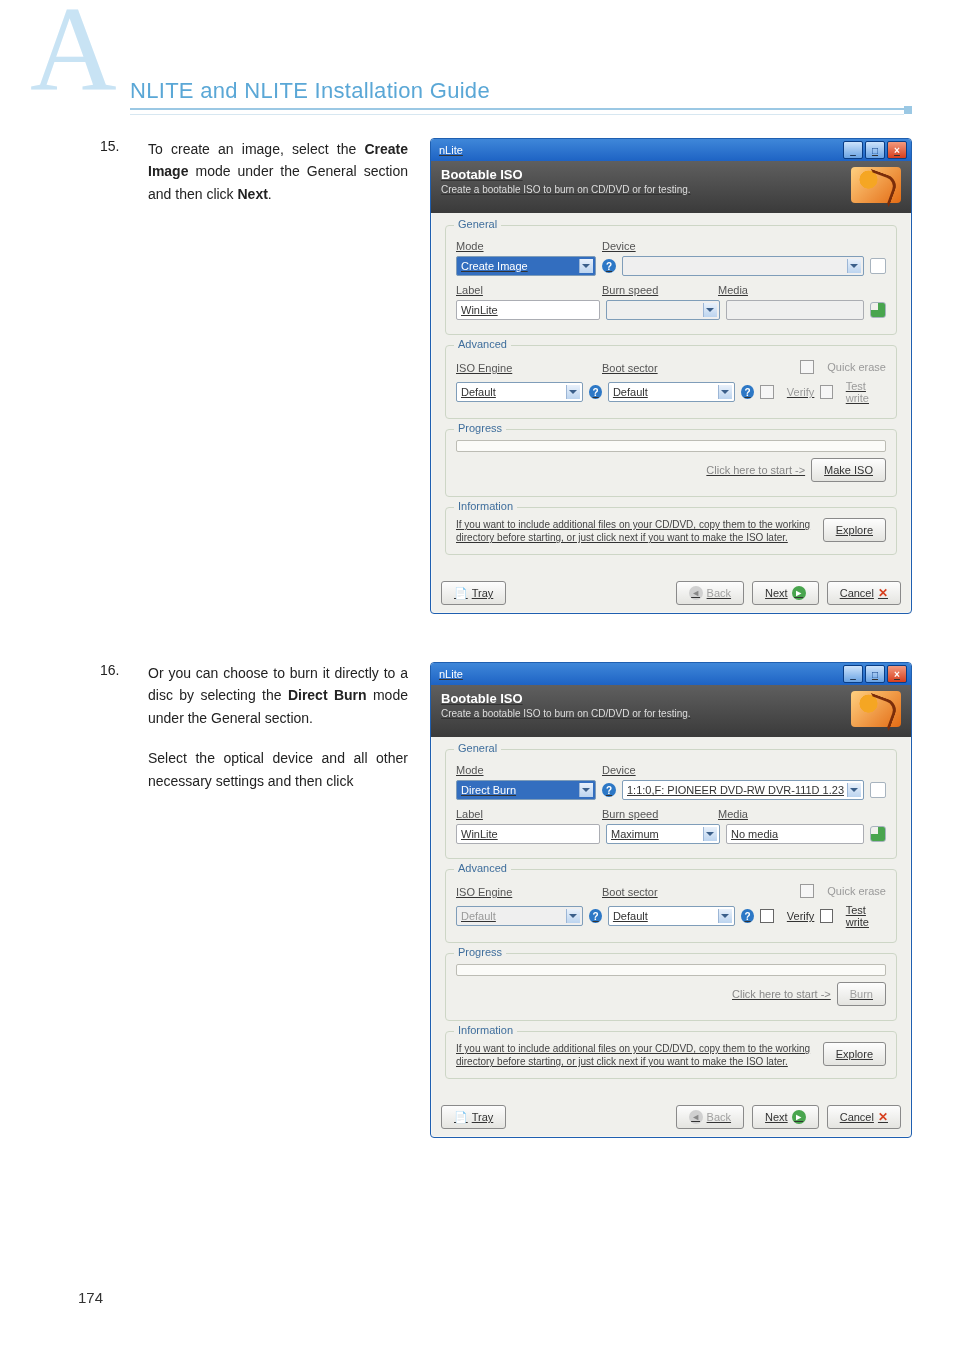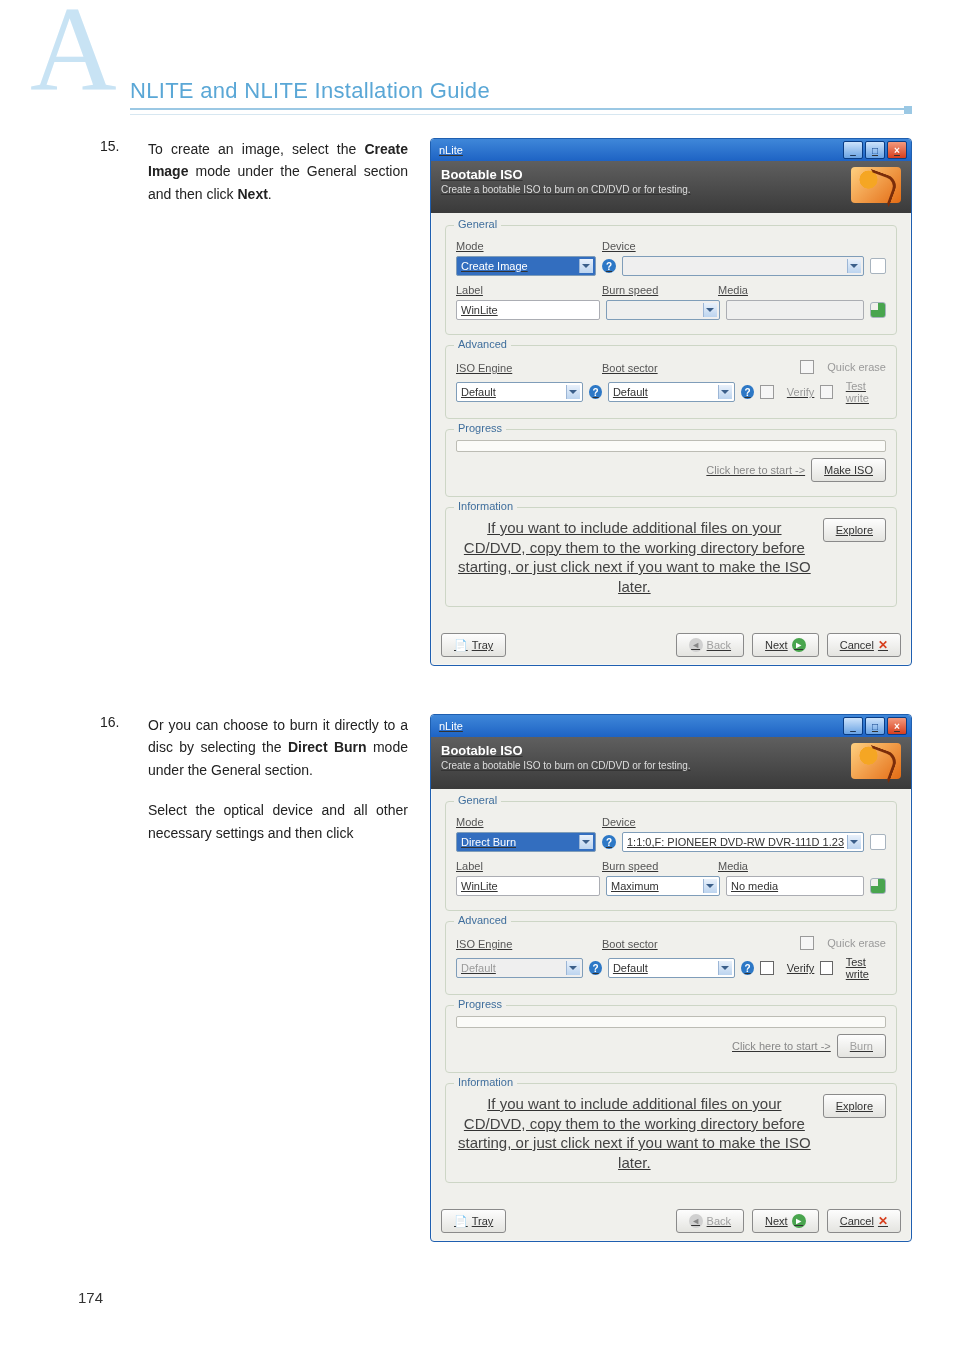--- a/index.html
+++ b/index.html
@@ -47,21 +47,21 @@
   .chk .box { width:12px; height:12px; border:1px solid #9a9a9a; background:#f6f6f6; }
   .chk.en { color:#333; }
   .chk.en .box { border-color:#666; background:#fff; }
   .btn { height:22px; border:1px solid #8a8a8a; border-radius:3px; background:linear-gradient(#fdfdfd,#e4e4e0); padding:0 12px; display:inline-flex; align-items:center; color:#333; font-size:11px;text-align:center; }
   .btn.dis { color:#a0a0a0; }
   .ft { display:flex; align-items:center; gap:8px; padding:6px 10px 8px; }
   .ft .spacer { flex:1; }
   .tiny-ic { width:14px; height:14px; border:1px solid #a7b3be; background:#fff; border-radius:2px; }
   .tiny-ic.refresh { border-radius:3px; background:conic-gradient(#49a54e 0 270deg,transparent 0); }
   .prog { height:10px; border:1px solid #bcbcb4; background:#fbfbf8; border-radius:2px; }
-  .info-txt { font-size:15px; color:#444; line-height:1.3;text-align:center; }
+  .info-txt { font-size:10px; color:#444; line-height:1.3; }
   .circ { width:14px;height:14px;border-radius:50%;display:inline-flex;align-items:center;justify-content:center;font-size:9px;font-weight:700; }
   .circ.back{ background:#d0d0d0;color:#888; }
   .circ.next{ background:#49a54e;color:#fff; }
   .xred{ color:#d73f1e;font-weight:700;font-size:12px; }
   .sel { background:#336ebf; color:#fff; }
 
   .spacer-row { height:30px; }
 
   .pagefoot { position:absolute; left:78px; bottom:48px; font-family:Arial,sans-serif; font-size:15px; color:#333; }
 </style>

